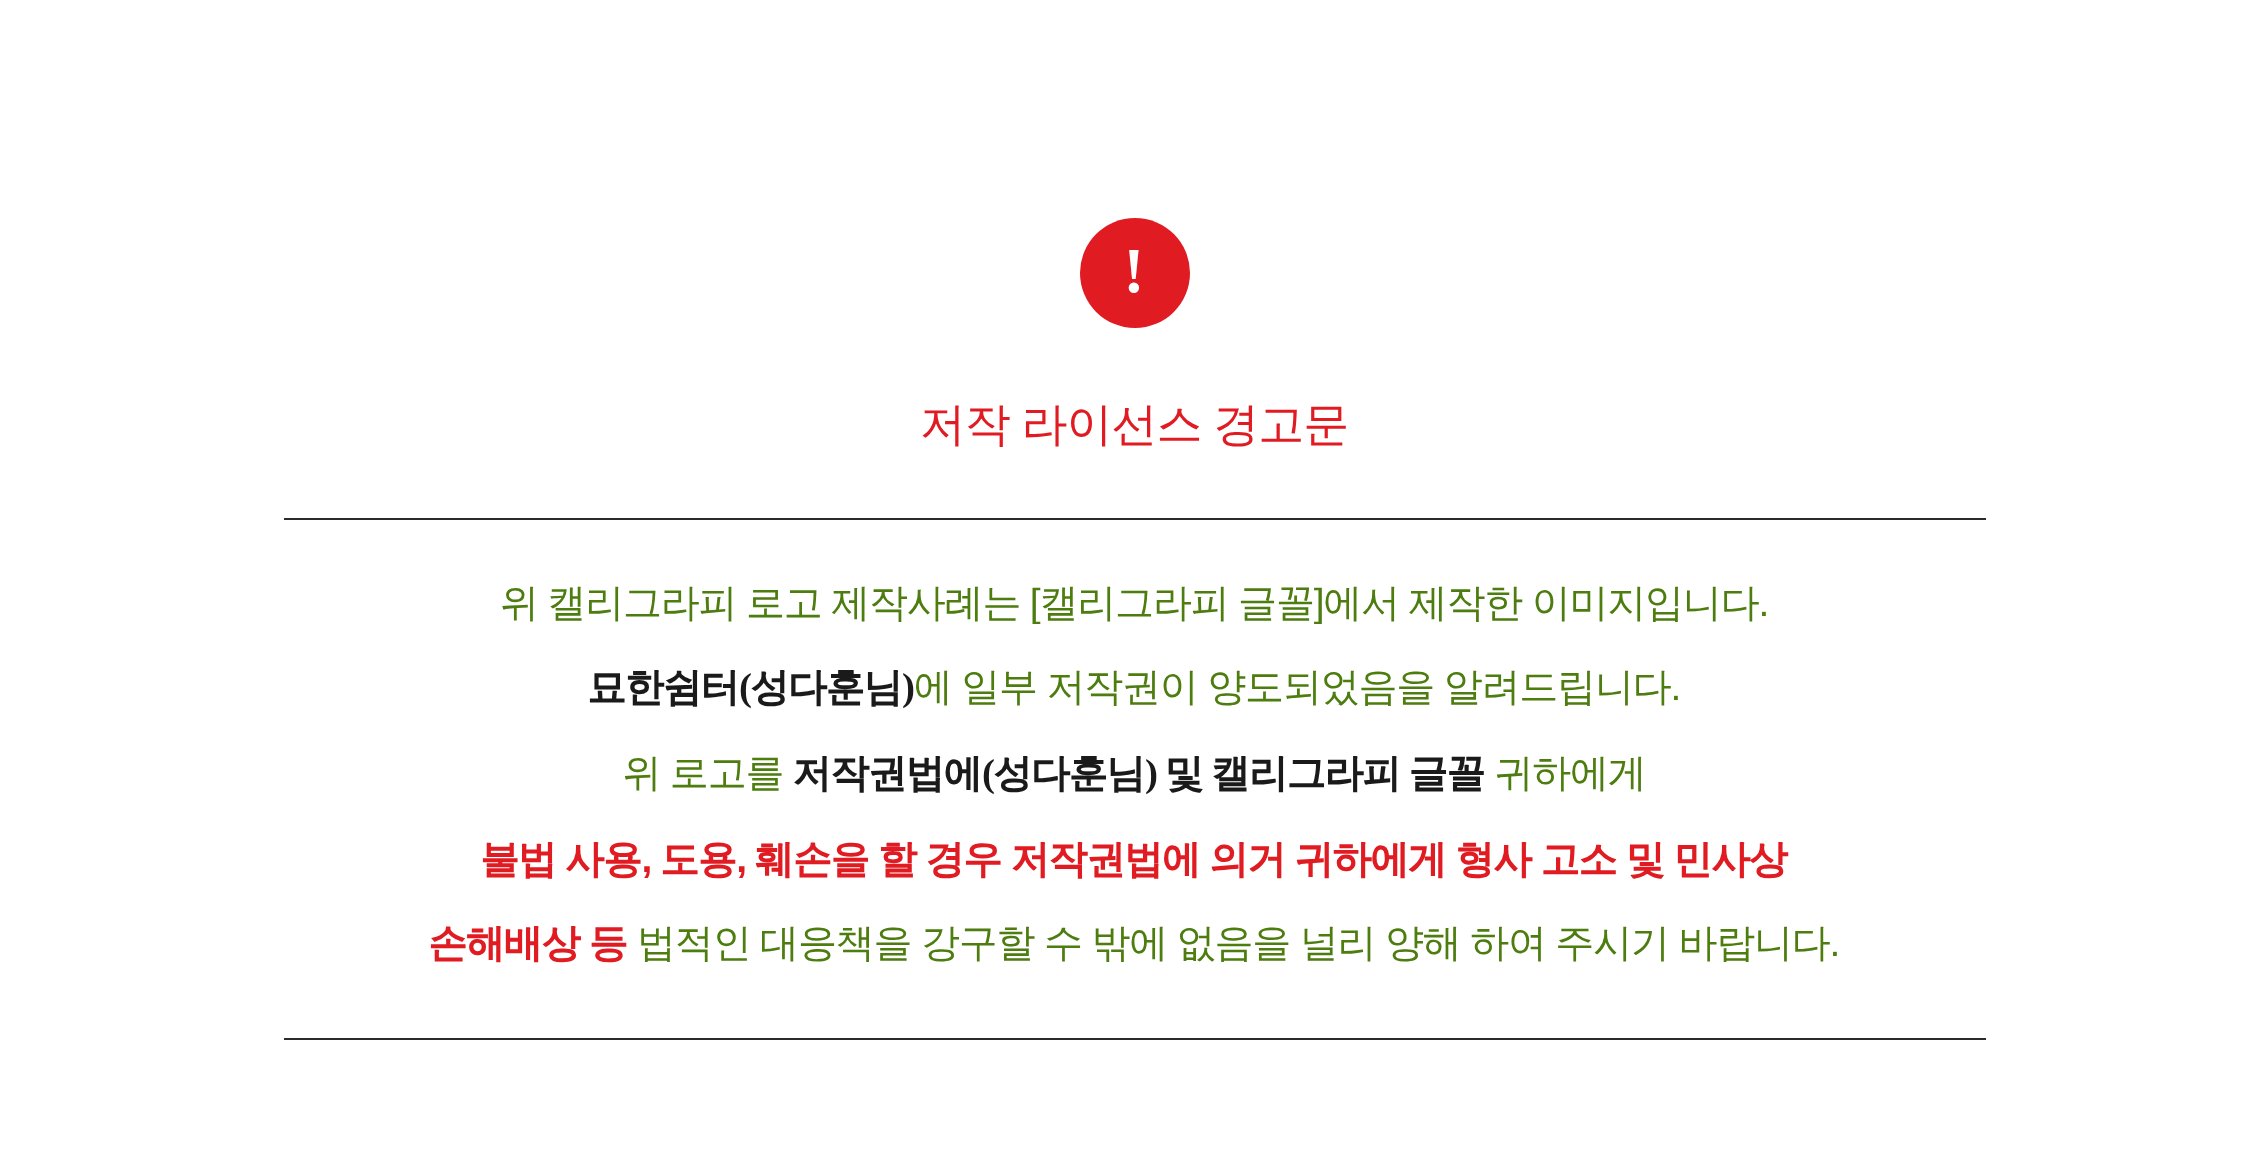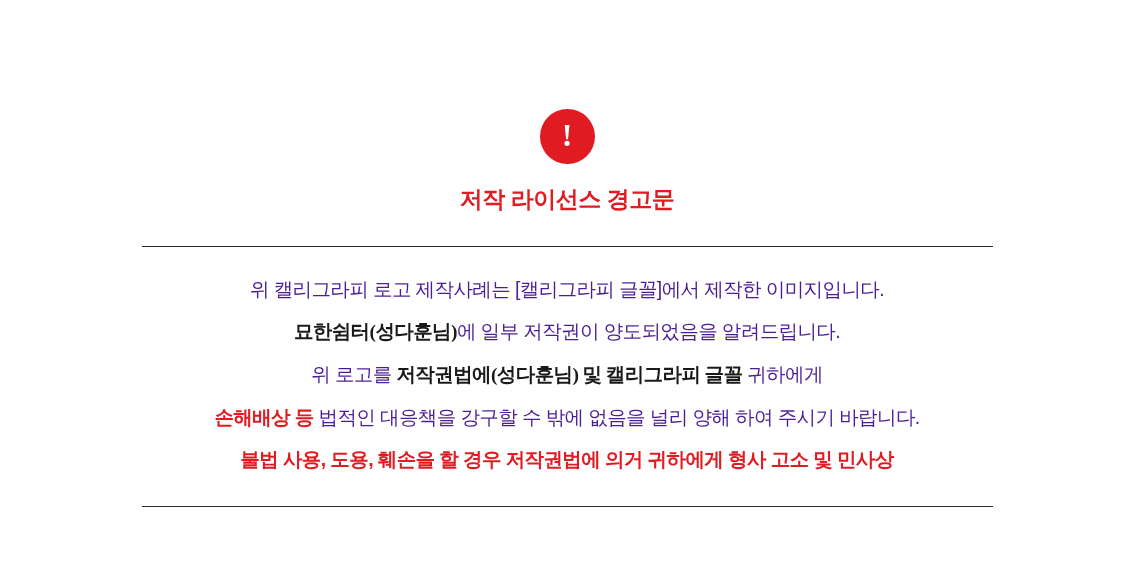--- a/index.html
+++ b/index.html
@@ -48,22 +48,22 @@
     font-size: 32px;
     font-weight: bold;
     font-family: "Liberation Serif", serif;
   }
 
   .title {
     width: 100%;
     text-align: center;
     color: #e01b22;
     font-size: 23px;
-    font-weight: bold;
-    margin-top: 16px;
+    font-weight: normal;
+    margin-top: 28px;
     letter-spacing: -0.5px;
   }
 
   .rule {
     width: 851px;
     margin: 0 auto;
     border-top: 1px solid #2b2b2b;
   }
   .rule-top { margin-top: 31px; }
   .rule-bottom { margin-top: 26px; }
@@ -75,21 +75,21 @@
   }
   .line {
     text-align: center;
     font-size: 19.5px;
     line-height: 42px;
     letter-spacing: -0.6px;
     white-space: nowrap;
   }
   .line .b { font-weight: bold; font-family: Liberation Serif, serif; }
   .line .red-b { color: #e01b22; font-weight: bold; }
-  .line .blk { color: #4c1d95; }
+  .line .blk { color: #4d7c0f; }
 </style>
 </head>
 <body>
 
 <div class="notice">
 
   <div class="icon-wrap">
     <span class="warn-circle">
       <span class="bang">!</span>
     </span>
@@ -103,21 +103,21 @@
     <div class="line">
       <span class="blk">위 캘리그라피 로고 제작사례는 [캘리그라피 글꼴]에서 제작한 이미지입니다.</span>
     </div>
     <div class="line">
       <span class="b">묘한쉼터(성다훈님)</span><span class="blk">에 일부 저작권이 양도되었음을 알려드립니다.</span>
     </div>
     <div class="line">
       <span class="blk">위 로고를 </span><span class="b">저작권법에(성다훈님) 및 캘리그라피 글꼴</span><span class="blk"> 귀하에게</span>
     </div>
     <div class="line">
-      <span class="red-b">손해배상 등</span><span class="blk"> 법적인 대응책을 강구할 수 밖에 없음을 널리 양해 하여 주시기 바랍니다.</span>
+      <span class="red-b">불법 사용, 도용, 훼손을 할 경우 저작권법에 의거 귀하에게 형사 고소 및 민사상</span>
     </div>
     <div class="line">
-      <span class="red-b">불법 사용, 도용, 훼손을 할 경우 저작권법에 의거 귀하에게 형사 고소 및 민사상</span>
+      <span class="red-b">손해배상 등</span><span class="blk"> 법적인 대응책을 강구할 수 밖에 없음을 널리 양해 하여 주시기 바랍니다.</span>
     </div>
   </div>
 
   <div class="rule rule-bottom"></div>
 </div>
 
 </body></html>

